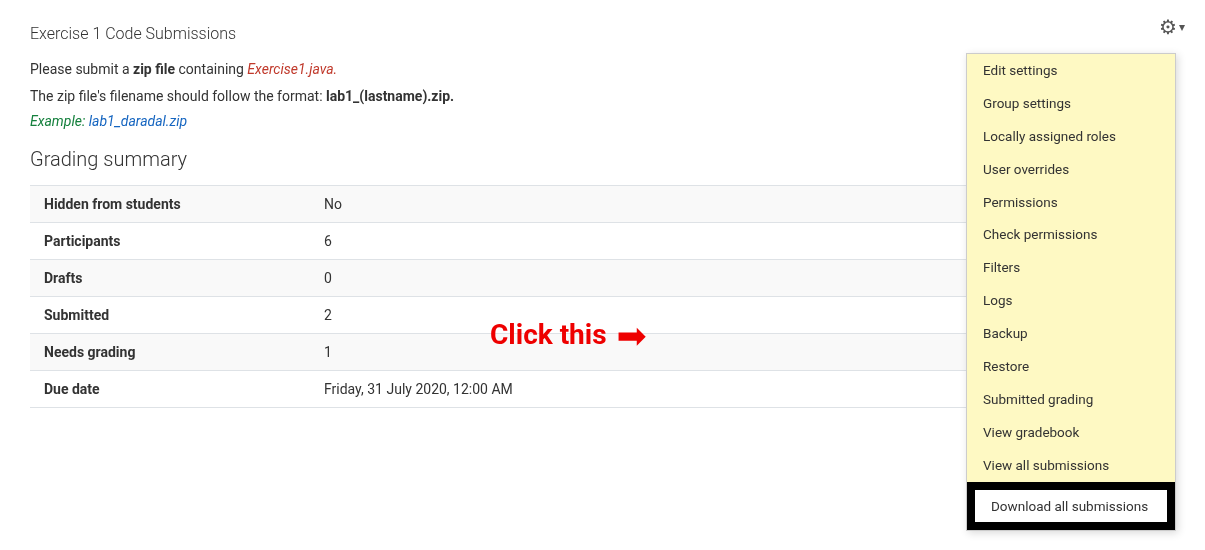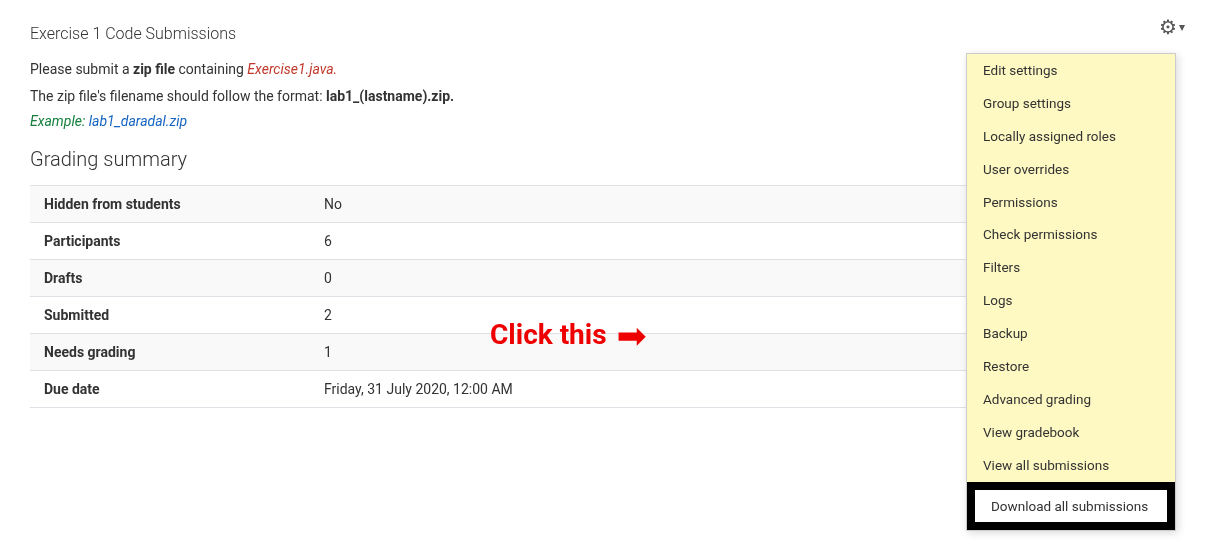--- a/index.html
+++ b/index.html
@@ -180,21 +180,21 @@
       <a href="#">Edit settings</a>
       <a href="#">Group settings</a>
       <a href="#">Locally assigned roles</a>
       <a href="#">User overrides</a>
       <a href="#">Permissions</a>
       <a href="#">Check permissions</a>
       <a href="#">Filters</a>
       <a href="#">Logs</a>
       <a href="#">Backup</a>
       <a href="#">Restore</a>
-      <a href="#">Advanced grading</a>
+      <a href="#">Submitted grading</a>
       <a href="#">View gradebook</a>
       <a href="#">View all submissions</a>
       <a href="#" class="highlighted">Download all submissions</a>
     </div>
   </div>
 
   <h1>Exercise 1 Code Submissions</h1>
 
   <p class="description">
     <span>Please submit a </span><strong>zip file</strong><span> containing </span><em>Exercise1.java.</em>

